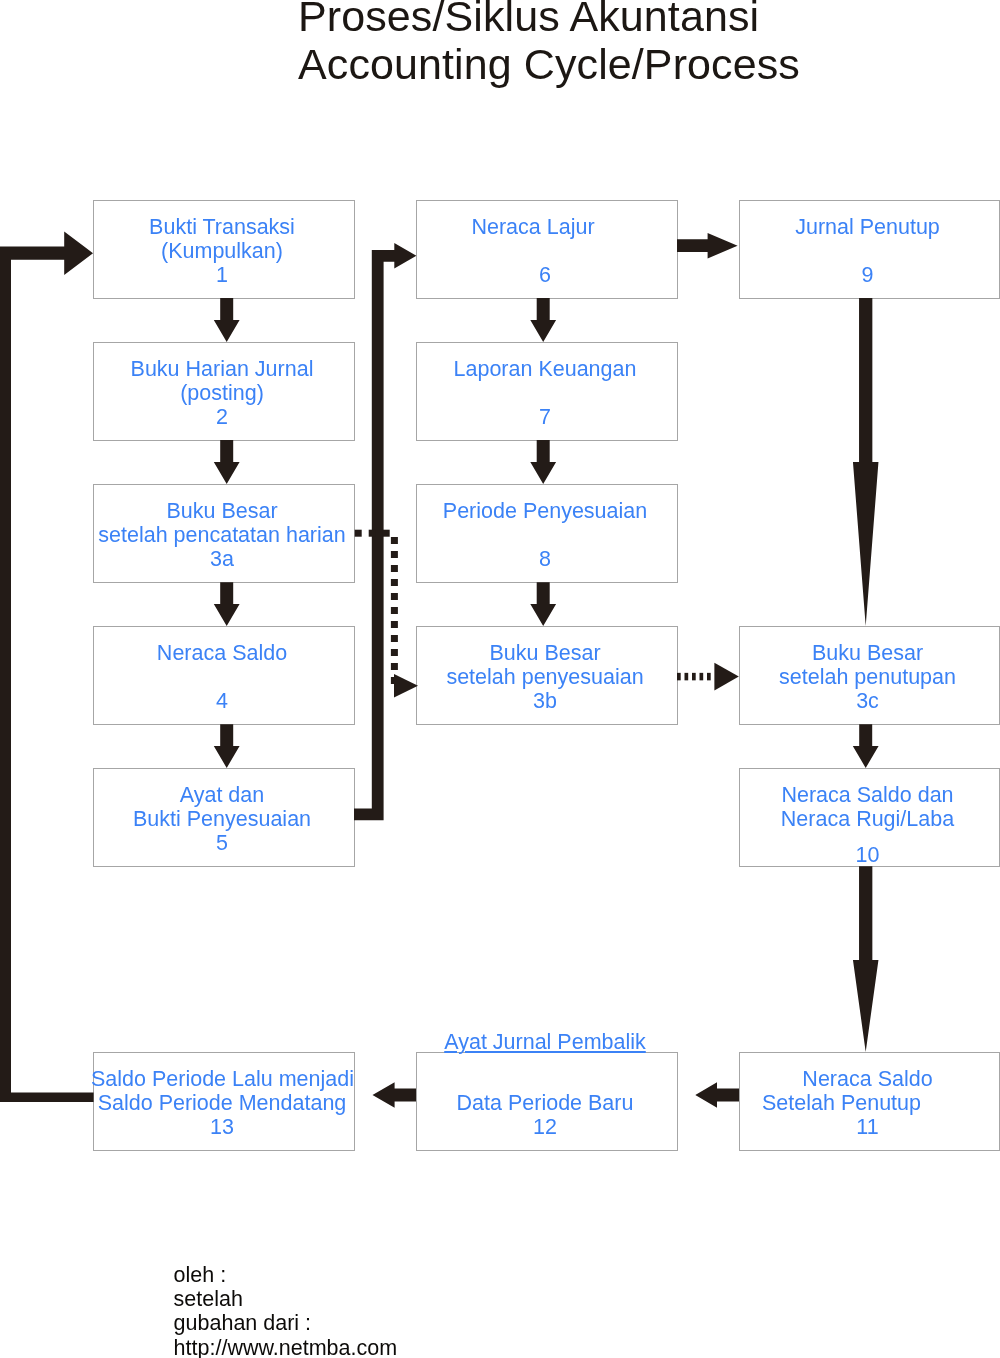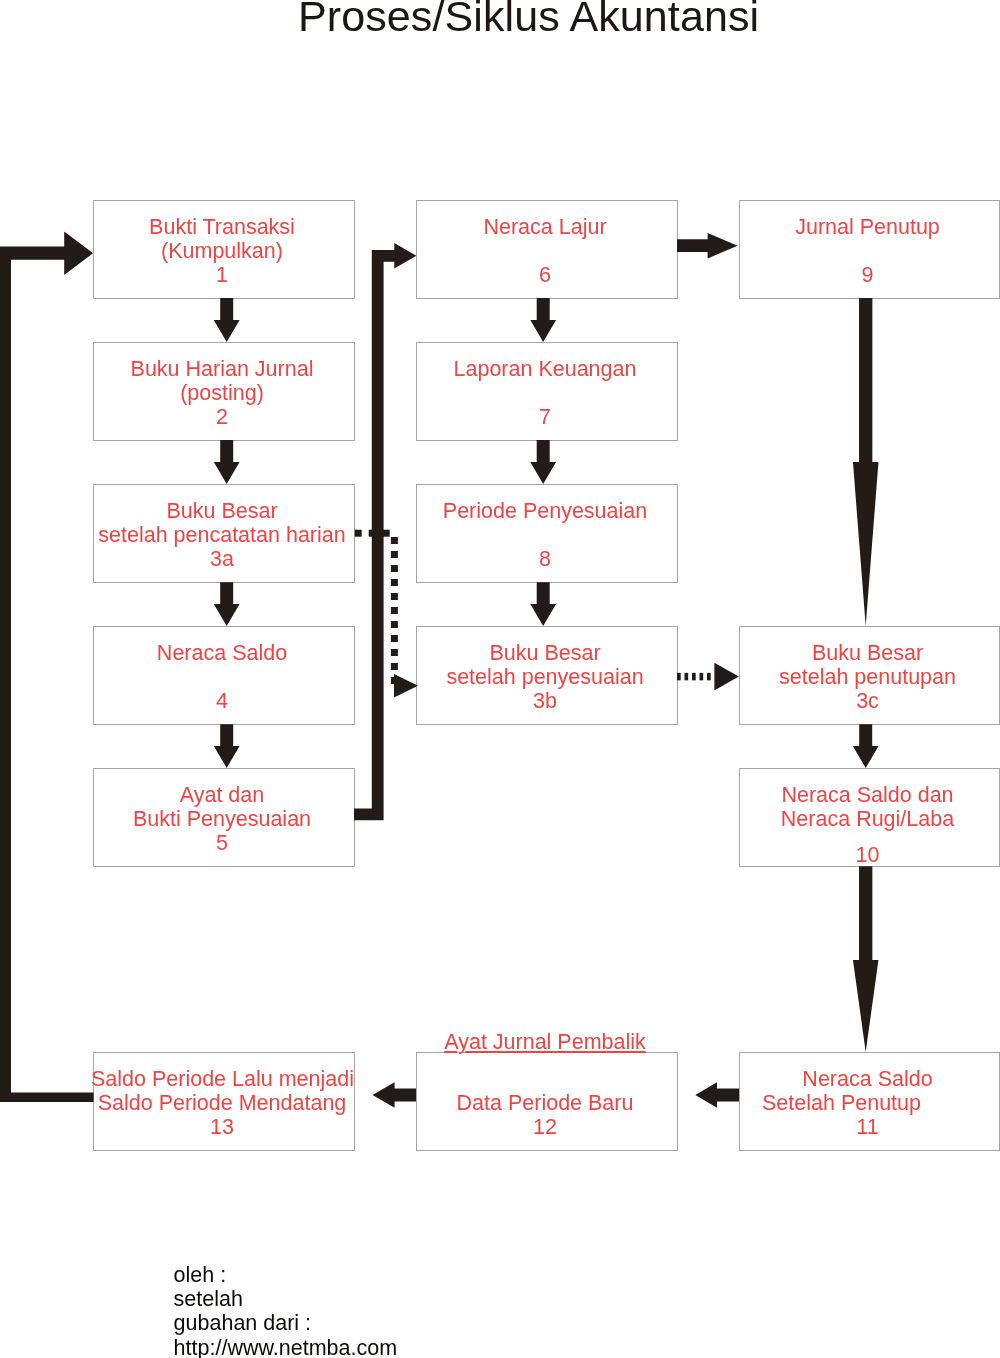--- a/index.html
+++ b/index.html
@@ -6,29 +6,30 @@
   html,body{margin:0;padding:0;}
   body{width:1000px;height:1358px;background:#ffffff;
        font-family:"Liberation Sans",sans-serif;color:#1c1611;
        overflow:hidden;position:relative;}
   #stage{position:absolute;left:0;top:0;width:1000px;height:1358px;transform:translateZ(0);}
   .title{position:absolute;left:298px;font-size:43px;line-height:43px;
          color:#1c1713;white-space:pre;letter-spacing:0.1px;}
   .node{position:absolute;box-sizing:border-box;border:1px solid #a6a6a6;
         background:#fff;}
   .nodetext{position:absolute;left:0;width:100%;text-align:center;
-            font-size:21.5px;line-height:24.2px;color:#ef4444;white-space:nowrap;}
+            font-size:21.5px;line-height:24.2px;color:#3b82f6;white-space:nowrap;}
   svg.arrows{position:absolute;left:0;top:0;width:1000px;height:1358px;overflow:visible;}
   .credit{position:absolute;font-size:21.5px;line-height:24.4px;color:#0d0b09;white-space:pre;}
 </style>
 </head>
 <body>
 
 <div id="stage">
   <div class="title" style="top:-5.2px;">Proses/Siklus Akuntansi</div>
+  <div class="title" style="top:43.2px;">Accounting Cycle/Process</div>
   <div id="nodes">
       <div class="node" style="left: 93px; top: 200px; width: 262px; height: 98.5px;"></div>
       <div class="nodetext" style="left: 91px; width: 262px; top: 215px;">Bukti Transaksi</div>
       <div class="nodetext" style="left: 91px; width: 262px; top: 239.1px;">(Kumpulkan)</div>
       <div class="nodetext" style="left: 91px; width: 262px; top: 263.2px;">1</div>
       <div class="node" style="left: 93px; top: 342px; width: 262px; height: 98.5px;"></div>
       <div class="nodetext" style="left: 91px; width: 262px; top: 357px;">Buku Harian Jurnal</div>
       <div class="nodetext" style="left: 91px; width: 262px; top: 381.1px;">(posting)</div>
       <div class="nodetext" style="left: 91px; width: 262px; top: 405.2px;">2</div>
       <div class="node" style="left: 93px; top: 484px; width: 262px; height: 98.5px;"></div>
@@ -36,21 +37,21 @@
       <div class="nodetext" style="left: 91px; width: 262px; top: 523.1px;">setelah pencatatan harian</div>
       <div class="nodetext" style="left: 91px; width: 262px; top: 547.2px;">3a</div>
       <div class="node" style="left: 93px; top: 626px; width: 262px; height: 98.5px;"></div>
       <div class="nodetext" style="left: 91px; width: 262px; top: 641px;">Neraca Saldo</div>
       <div class="nodetext" style="left: 91px; width: 262px; top: 689.2px;">4</div>
       <div class="node" style="left: 93px; top: 768px; width: 262px; height: 98.5px;"></div>
       <div class="nodetext" style="left: 91px; width: 262px; top: 783px;">Ayat dan</div>
       <div class="nodetext" style="left: 91px; width: 262px; top: 807.1px;">Bukti Penyesuaian</div>
       <div class="nodetext" style="left: 91px; width: 262px; top: 831.2px;">5</div>
       <div class="node" style="left: 416px; top: 200px; width: 262px; height: 98.5px;"></div>
-      <div class="nodetext" style="left: 414px; width: 262px; top: 215px; text-align: center;">Neraca Lajur</div>
+      <div class="nodetext" style="left: 402px; width: 262px; top: 215px; text-align: center;">Neraca Lajur</div>
       <div class="nodetext" style="left: 414px; width: 262px; top: 263.2px;">6</div>
       <div class="node" style="left: 416px; top: 342px; width: 262px; height: 98.5px;"></div>
       <div class="nodetext" style="left: 414px; width: 262px; top: 357px;">Laporan Keuangan</div>
       <div class="nodetext" style="left: 414px; width: 262px; top: 405.2px;">7</div>
       <div class="node" style="left: 416px; top: 484px; width: 262px; height: 98.5px;"></div>
       <div class="nodetext" style="left: 414px; width: 262px; top: 499px;">Periode Penyesuaian</div>
       <div class="nodetext" style="left: 414px; width: 262px; top: 547.2px;">8</div>
       <div class="node" style="left: 416px; top: 626px; width: 262px; height: 98.5px;"></div>
       <div class="nodetext" style="left: 414px; width: 262px; top: 641px;">Buku Besar</div>
       <div class="nodetext" style="left: 414px; width: 262px; top: 665.1px;">setelah penyesuaian</div>

